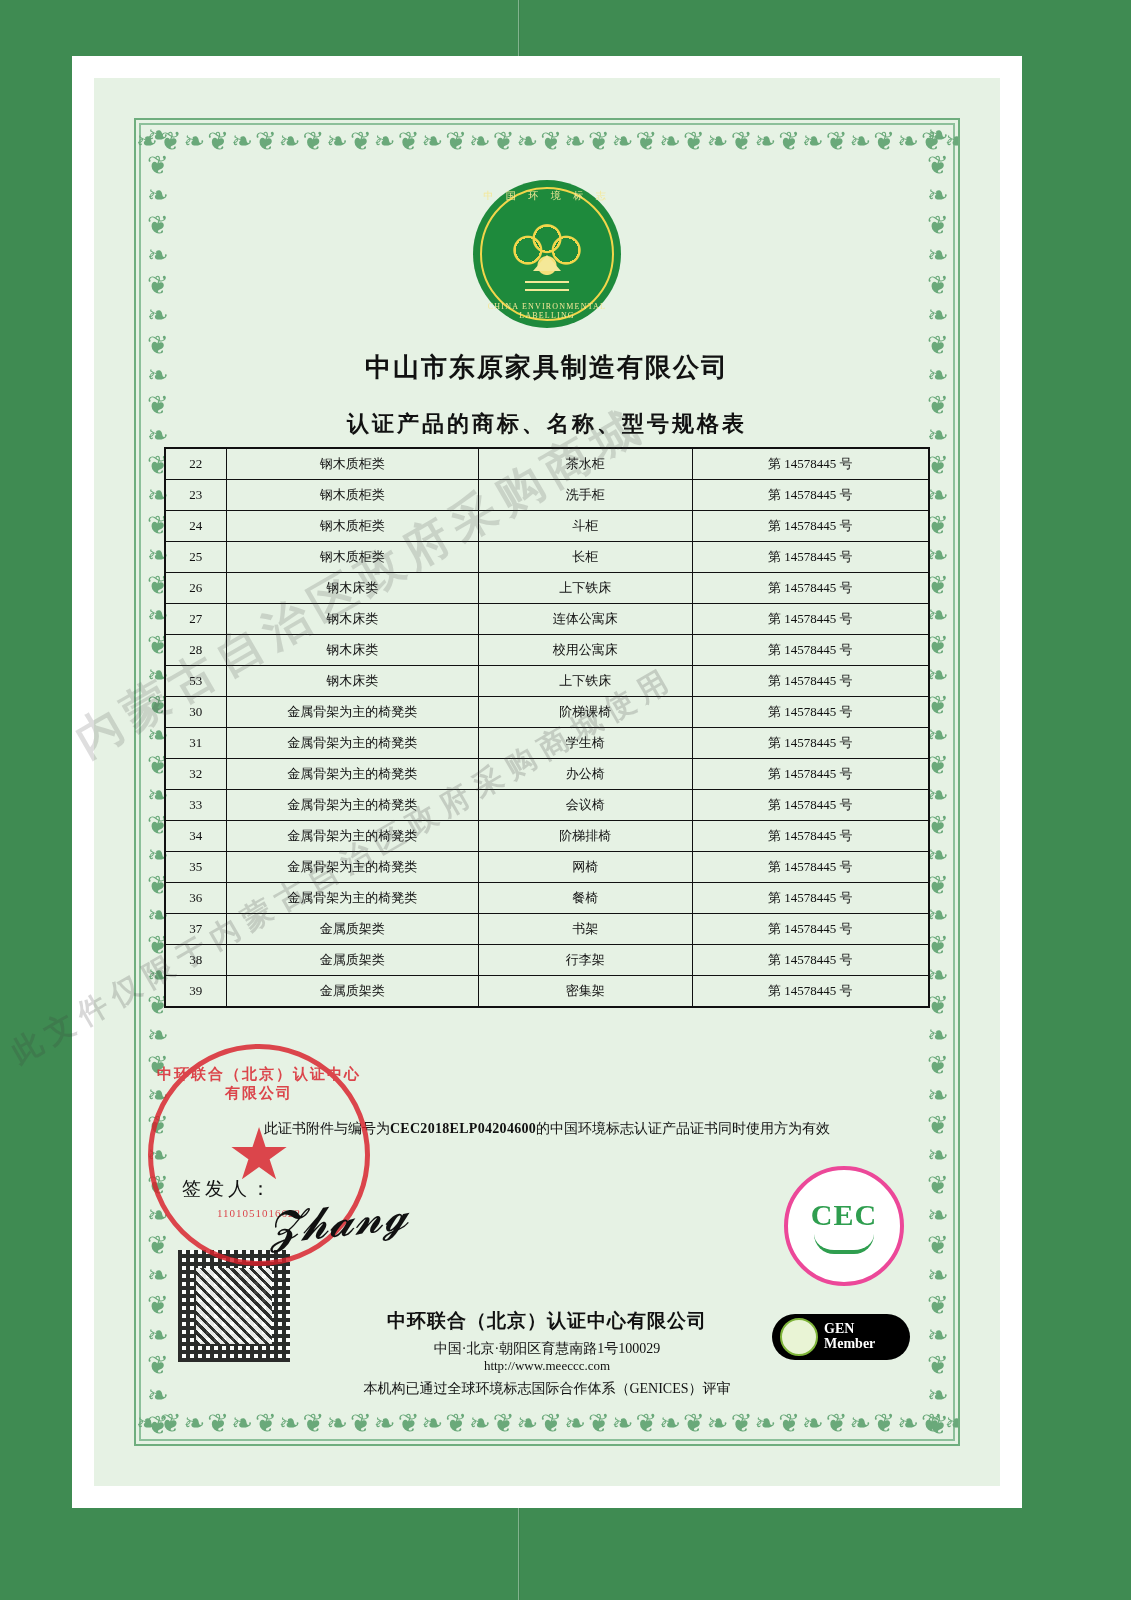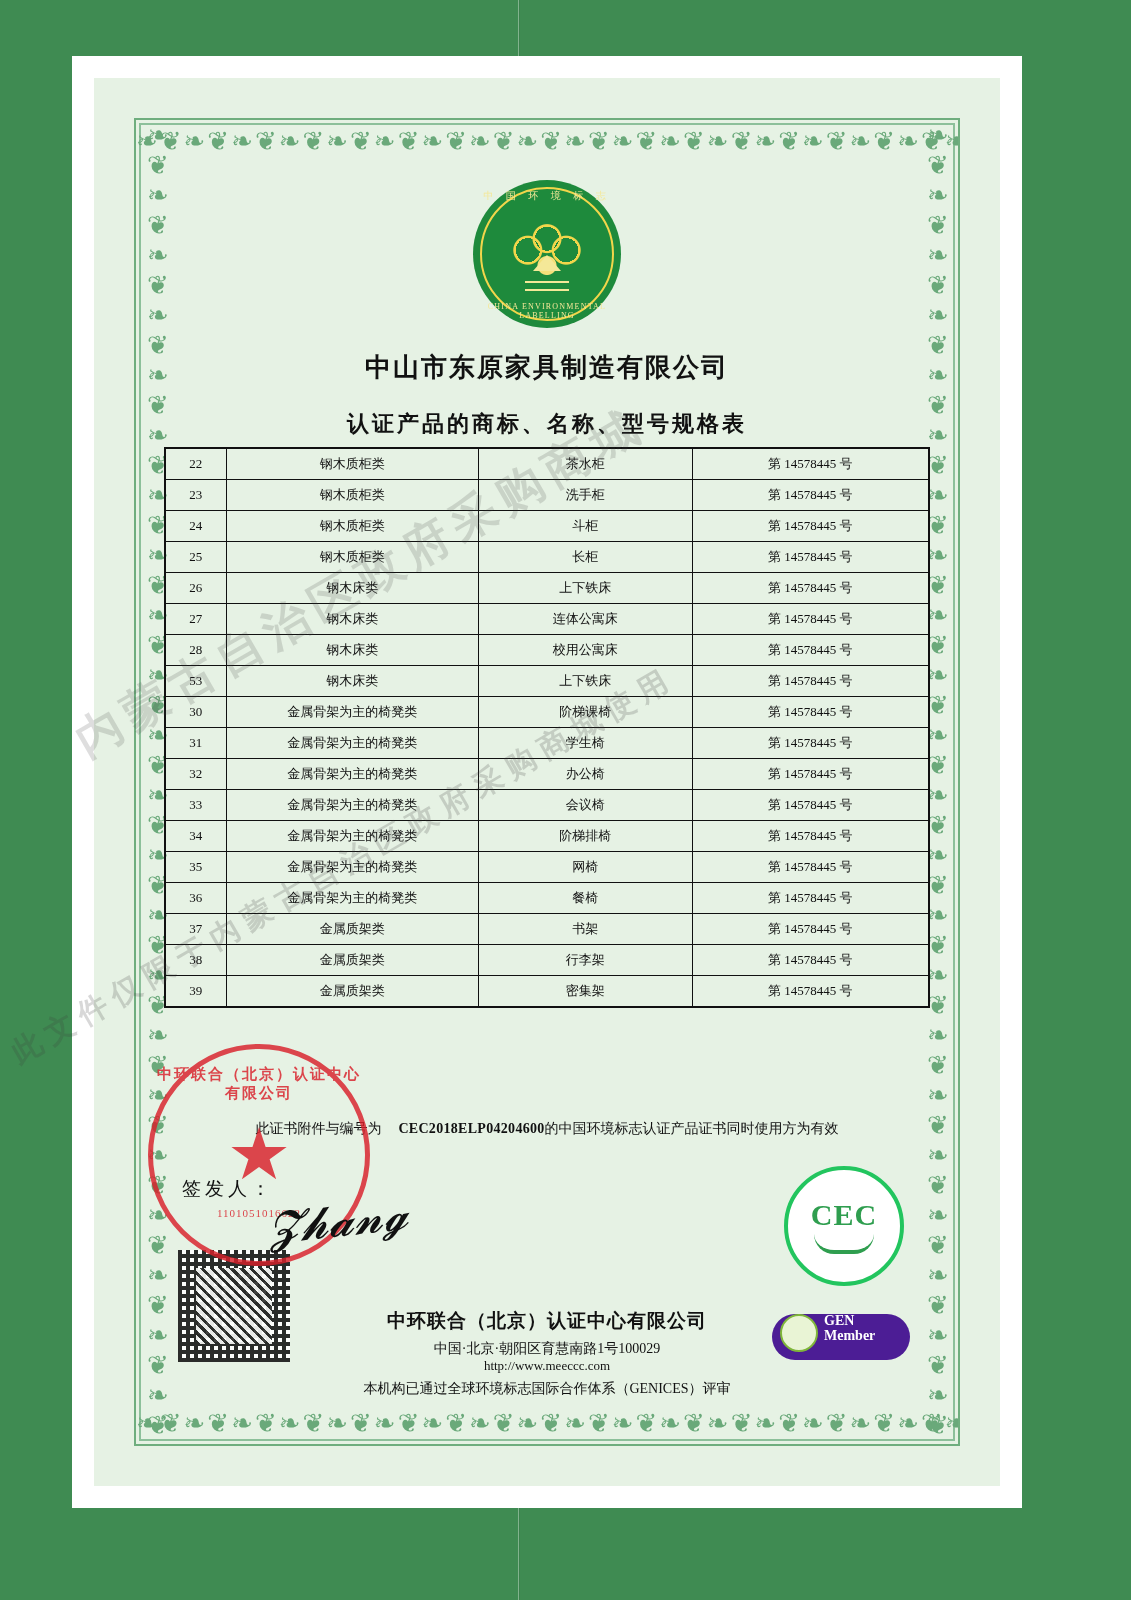--- a/index.html
+++ b/index.html
@@ -114,21 +114,21 @@
   }
   td.c-no{width:8%;}
   td.c-brand{width:33%;}
   td.c-name{width:28%;}
   td.c-model{width:31%;}
 
   .note{
     text-align:center;font-size:14px;color:#111;margin-top:112px;
     position:relative;z-index:3;
   }
-  .note .code{font-weight:bold;letter-spacing:.3px;padding-left:17px;}
+  .note .code{font-weight:bold;letter-spacing:.3px;}
 
   .signer{
     margin-top:38px;font-size:19px;color:#111;letter-spacing:4px;
     padding-left:18px;position:relative;z-index:3;
   }
 
   
   .seal{
     position:absolute;left:148px;top:1044px;width:212px;height:212px;
     border:5px solid #d9202a;border-radius:50%;
@@ -185,29 +185,29 @@
     opacity:.88;
   }
   .qr-inner{
     position:absolute;inset:18px;background:#fff;
     background-image:
       repeating-linear-gradient(45deg,#111 0 3px,transparent 3px 7px);
     opacity:.9;
   }
   .cec-badge{
     position:absolute;right:26px;bottom:112px;width:112px;height:112px;
-    border-radius:50%;border:4px solid #22c55e;background:#fff;
+    border-radius:50%;border:4px solid #ec4899;background:#fff;
     display:flex;flex-direction:column;align-items:center;justify-content:center;
   }
   .cec-badge .cec-txt{color:#2f9e4f;font-size:30px;font-weight:bold;letter-spacing:1px;}
   .cec-badge .cec-wave{width:60px;height:16px;border-bottom:4px solid #2f9e4f;border-radius:0 0 40px 40px;margin-top:2px;}
   .gen-badge{
     position:absolute;right:20px;bottom:38px;width:130px;height:46px;
-    border-radius:23px;background:#4c1d95;
-    display:flex;align-items:flex-start;gap:6px;padding-left:8px;
+    border-radius:23px;background:#000000;
+    display:flex;align-items:center;gap:6px;padding-left:8px;
   }
   .gen-badge .gb-circle{
     width:34px;height:34px;border-radius:50%;background:#e9f4d5;
     border:2px solid #7fb53a;
   }
   .gen-badge .gb-text{color:#fff;font-size:14px;line-height:1.05;font-weight:bold;}
 </style>
 </head>
 <body>
 

